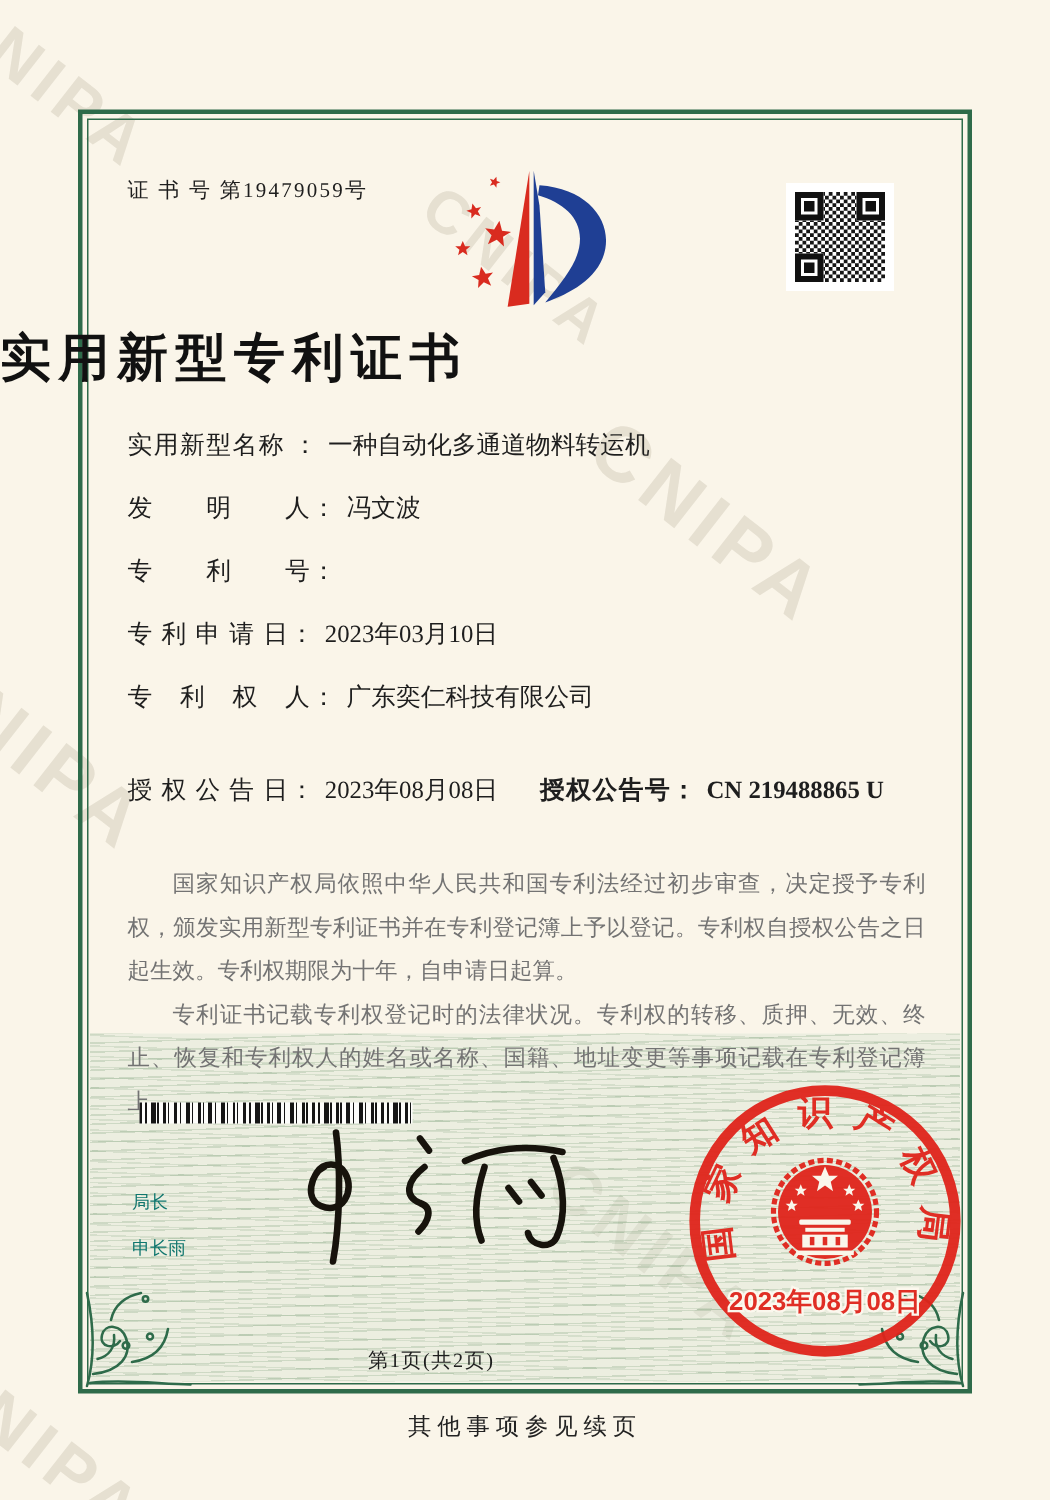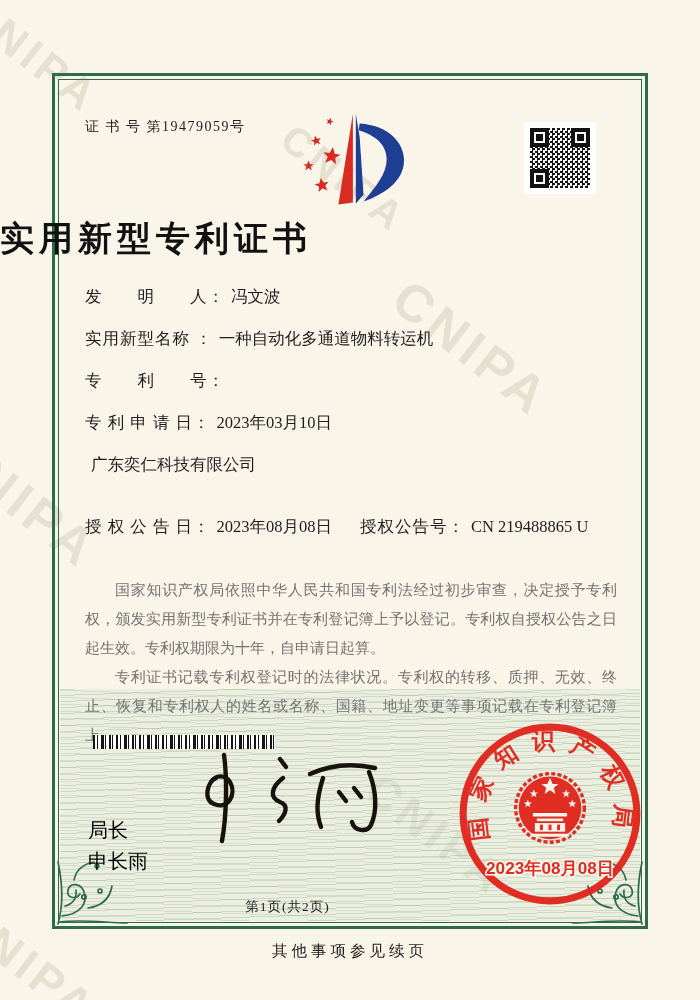--- a/index.html
+++ b/index.html
@@ -46,39 +46,39 @@
   .finder.tl{left:0;top:0;} .finder.tr{right:0;top:0;} .finder.bl{left:0;bottom:0;}
   .title{
     position:absolute;left:0;top:216px;width:700px;text-align:left;
     font-size:34px;font-weight:bold;letter-spacing:5px;color:#111;z-index:4;
   }
   
   .fields{position:absolute;left:85px;top:286px;width:535px;z-index:4;font-size:16.5px;}
   .frow{display:flex;margin-bottom:20px;line-height:22px;}
   .frow .lbl{white-space:nowrap;letter-spacing:1px;}
   .frow .val{margin-left:6px;max-width:425px;}
-  .pair2{margin-left:28px;display:flex;}
+  .pair2{margin-left:28px;display:flex;font-weight:bold;}
   
   .paras{position:absolute;left:85px;top:576px;width:532px;z-index:4;
     font-size:15px;line-height:29px;color:#737373;text-align:justify;}
   .paras p{margin:0;text-indent:2em;}
   
   .barcode{
     position:absolute;left:93px;top:735px;width:182px;height:14px;z-index:4;background:#fdfdfb;
     background-image:repeating-linear-gradient(90deg,
       #151515 0 2px, rgba(0,0,0,0) 2px 4px,
       #151515 4px 5px, rgba(0,0,0,0) 5px 8px,
       #151515 8px 11px, rgba(0,0,0,0) 11px 12px,
       #151515 12px 13px, rgba(0,0,0,0) 13px 16px,
       #151515 16px 18px, rgba(0,0,0,0) 18px 19px,
       #151515 19px 20px, rgba(0,0,0,0) 20px 23px);
   }
   
-  .signer{position:absolute;left:88px;top:815px;z-index:4;
-    font-family:"Liberation Sans","DejaVu Sans",sans-serif;font-size:20px;line-height:31px;color:#000000;}
+  .signer{position:absolute;left:88px;top:786px;z-index:4;
+    font-family:"Liberation Sans","DejaVu Sans",sans-serif;font-size:12px;line-height:31px;color:#0f766e;}
   .handsig{position:absolute;left:182px;top:748px;z-index:4;}
   
   .seal{position:absolute;left:452px;top:716px;z-index:5;opacity:.95;}
   
   .pagenum{position:absolute;left:0;top:898px;width:575px;text-align:center;font-size:13.5px;z-index:4;letter-spacing:1px;}
   .note{position:absolute;left:0;top:941px;width:700px;text-align:center;font-size:15.5px;letter-spacing:4px;color:#222;z-index:4;font-family:Liberation Mono, monospace;}
 </style>
 </head>
 <body>
 
@@ -149,35 +149,36 @@
     <span class="finder bl">
         <i></i>
       </span>
   </div>
 </div>
 
 <div class="title">实用新型专利证书</div>
 
 <div class="fields">
   <div class="frow">
+    <span class="lbl">实用新型名称 ：</span>
+    <span class="val">一种自动化多通道物料转运机</span>
+  </div>
+  <div class="frow">
     <span class="lbl">发　　明　　人：</span>
     <span class="val">冯文波</span>
   </div>
   <div class="frow">
-    <span class="lbl">实用新型名称 ：</span>
-    <span class="val">一种自动化多通道物料转运机</span>
-  </div>
-  <div class="frow">
     <span class="lbl">专　　利　　号：</span>
   </div>
   <div class="frow">
     <span class="lbl">专 利 申 请 日：</span>
     <span class="val">2023年03月10日</span>
   </div>
   <div class="frow">
+    <span class="lbl">专　利　权　人：</span>
     <span class="val">广东奕仁科技有限公司</span>
   </div>
   <div class="frow">
   </div>
   <div class="frow">
     <span class="lbl">授 权 公 告 日：</span>
     <span class="val">2023年08月08日</span>
     <span class="pair2">
       <span class="lbl">授权公告号：</span>
       <span class="val">CN 219488865 U</span>

